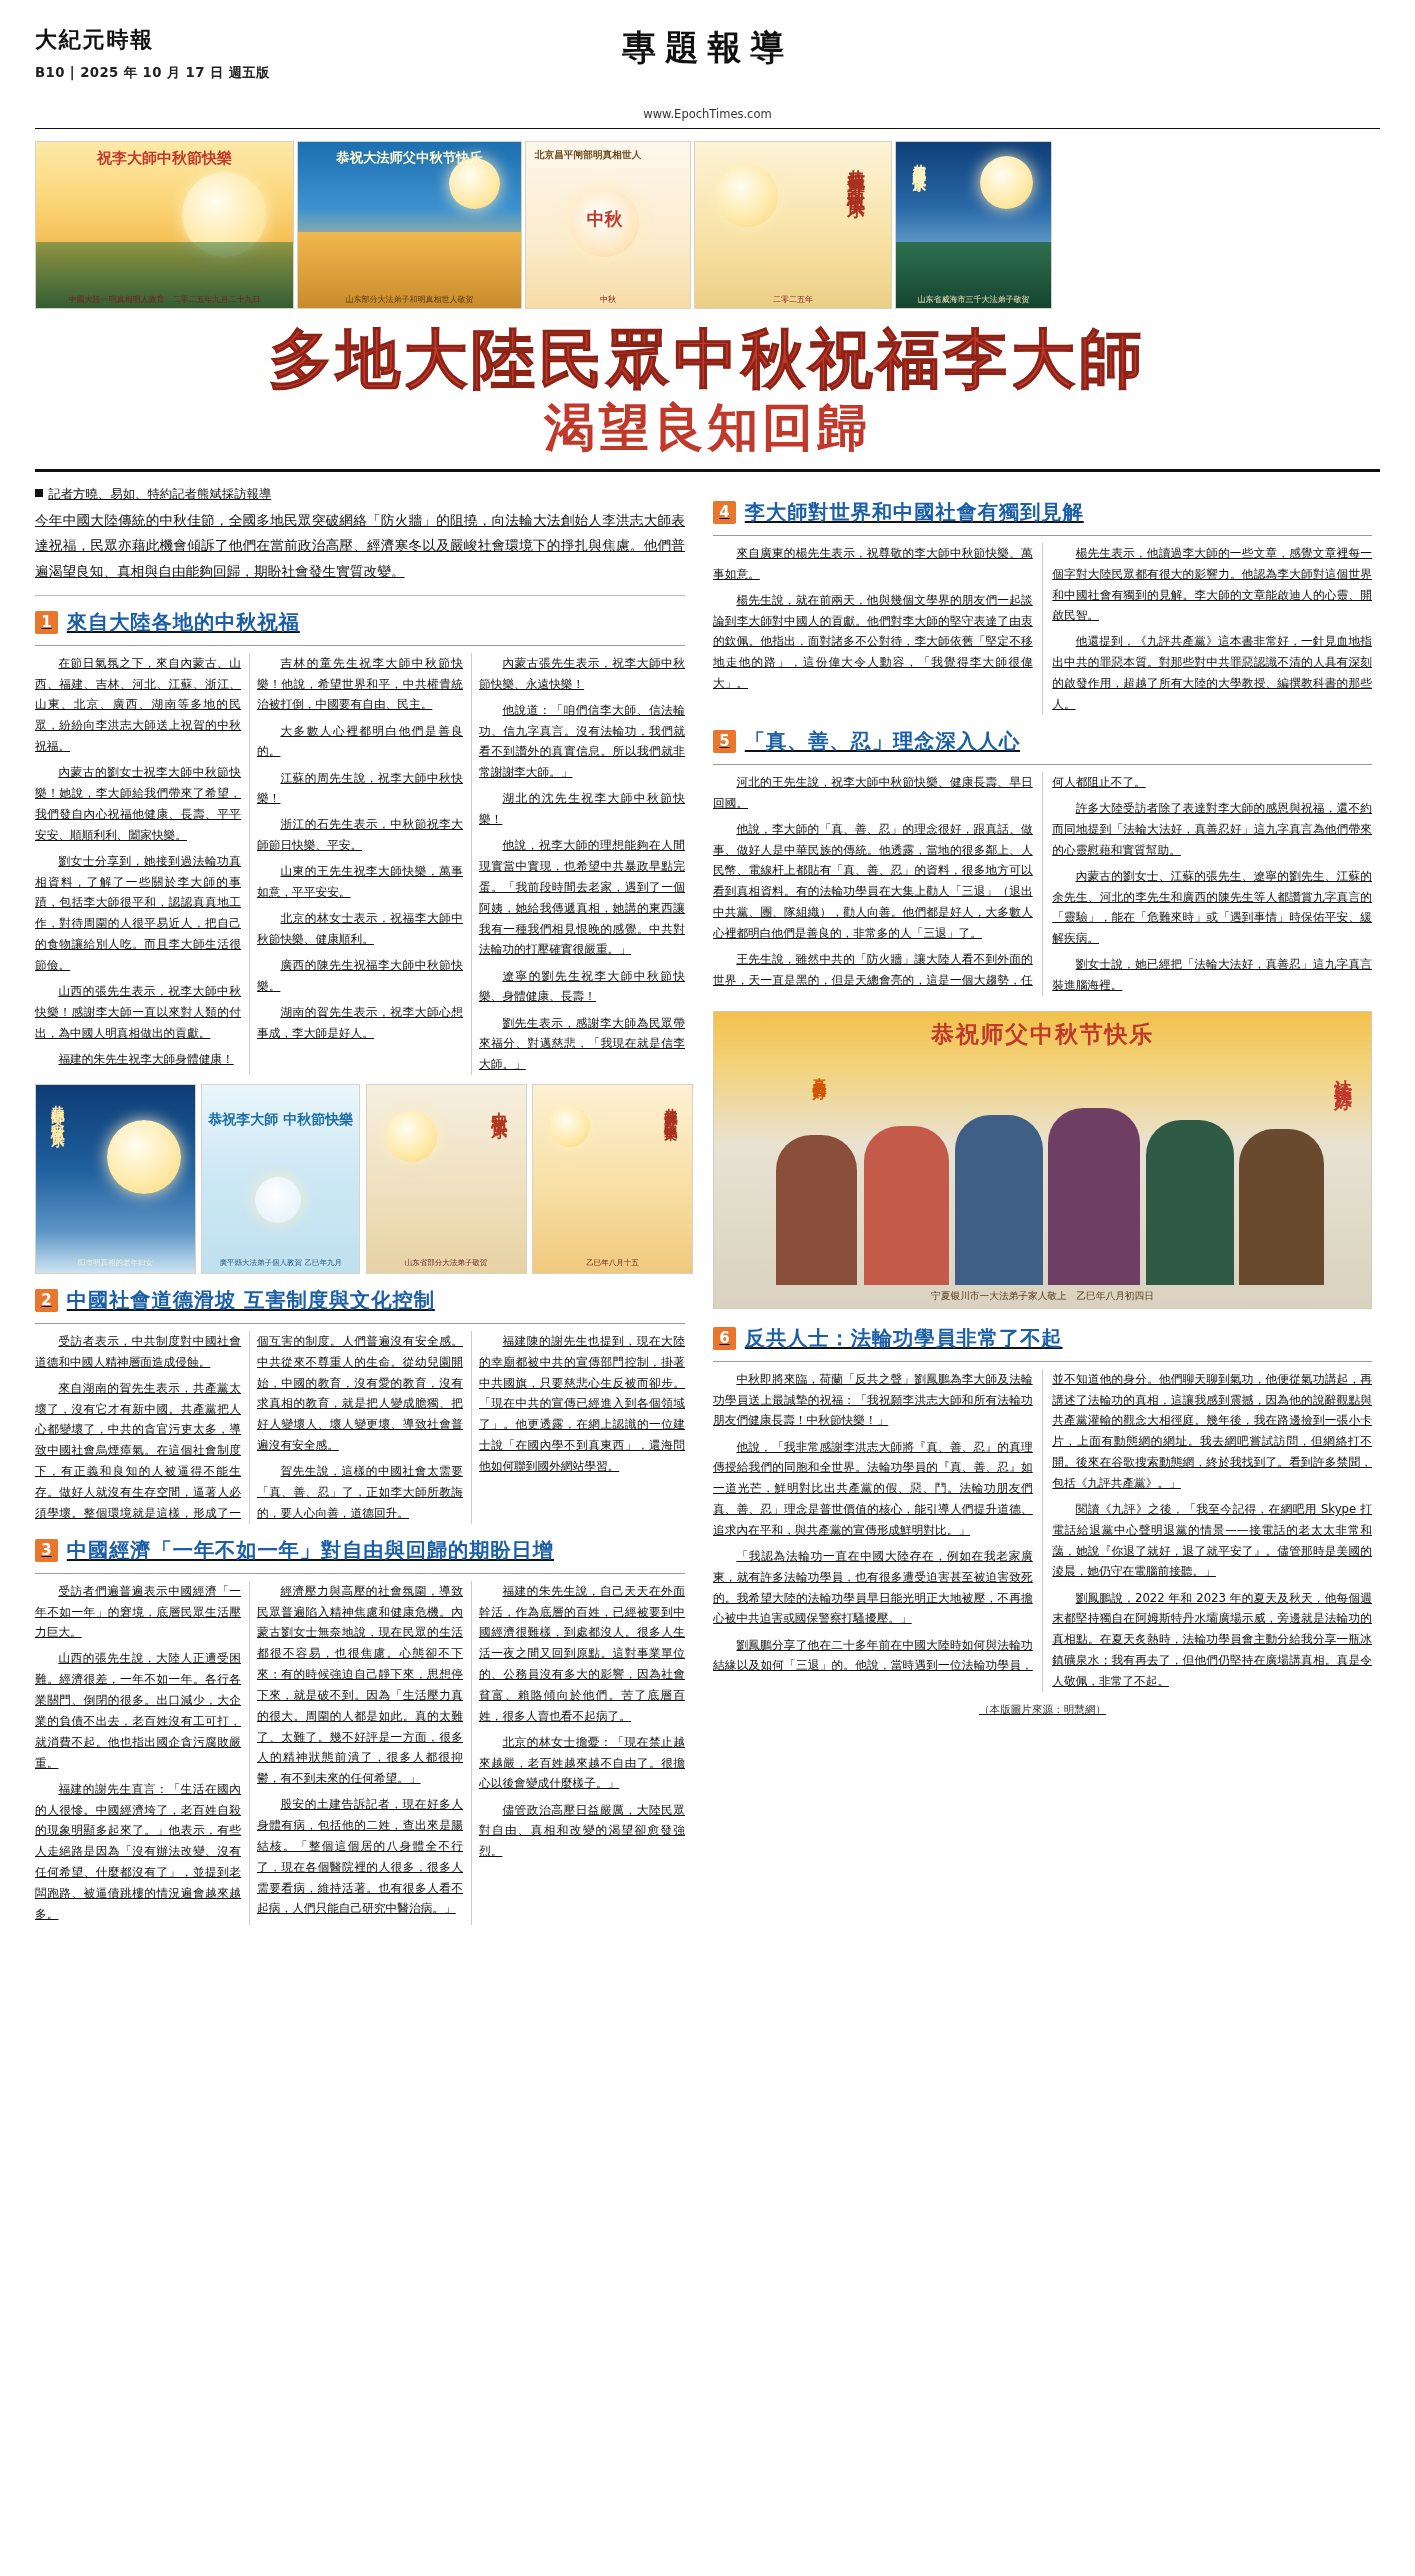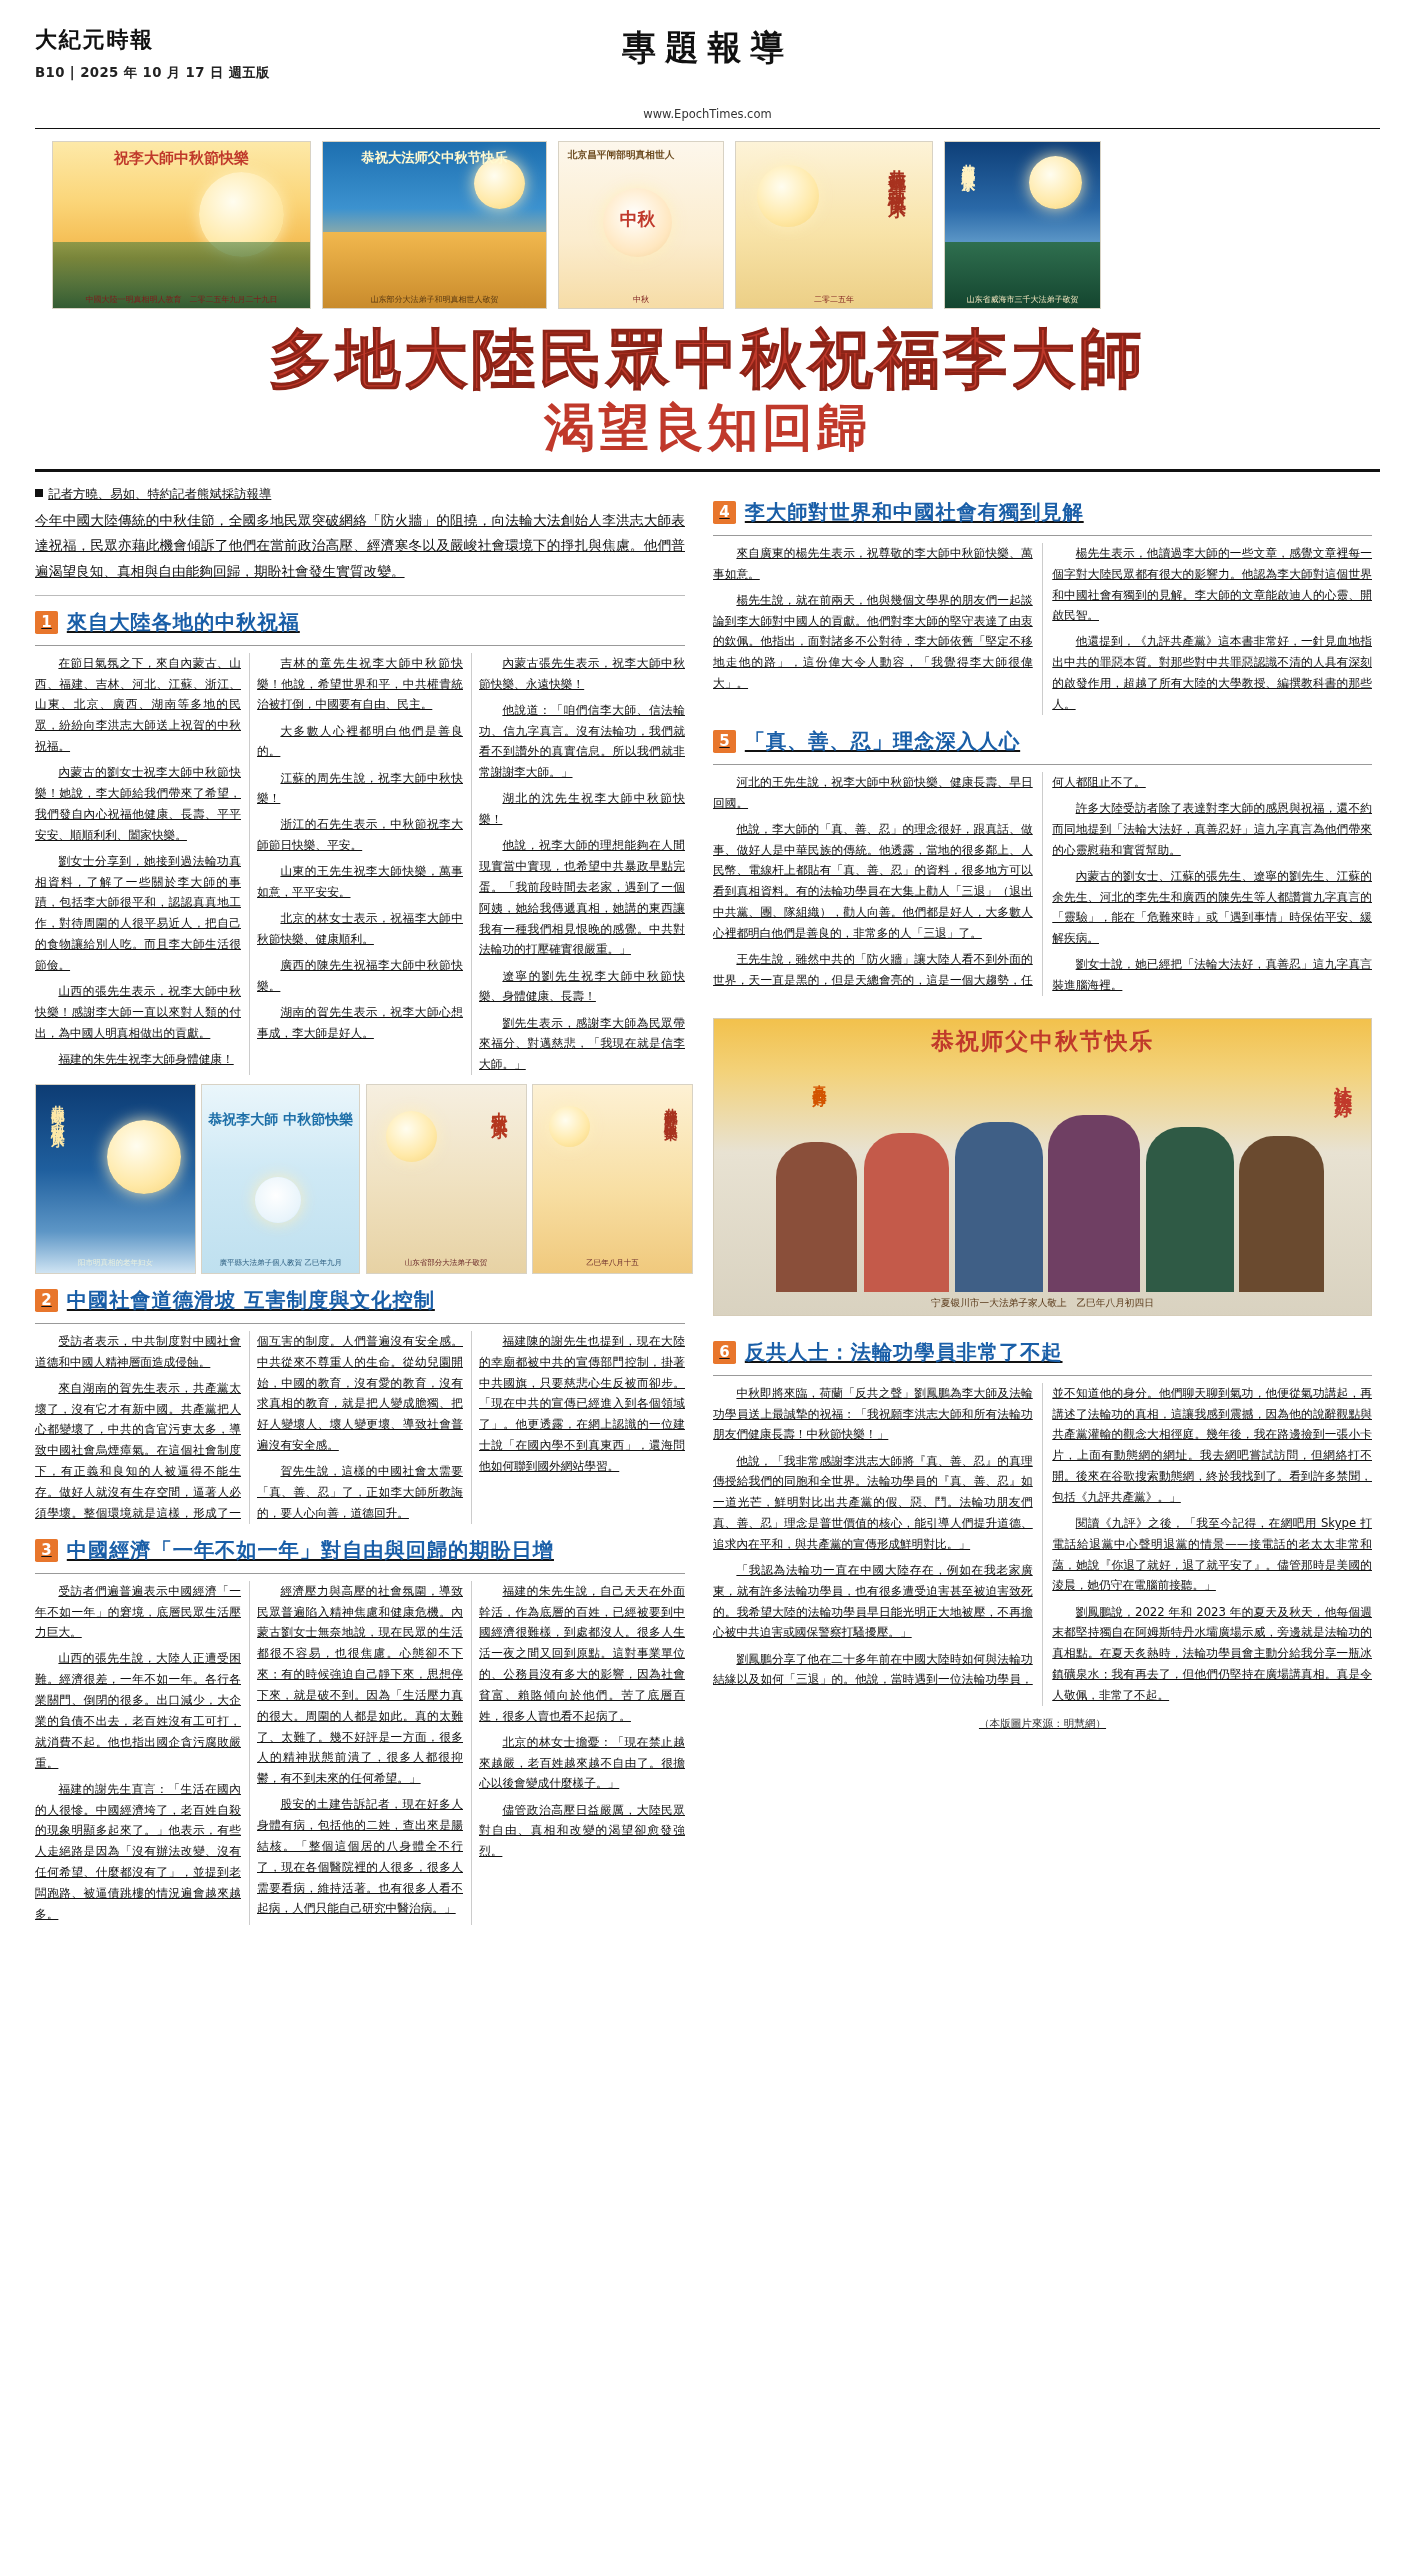--- a/index.html
+++ b/index.html
@@ -10,21 +10,21 @@
   .masthead{display:flex;align-items:flex-start;justify-content:space-between;border-bottom:1.8px solid #111;padding-bottom:7px;}
   .mh-left{width:372px;}
   .mh-logo{font-family:"DejaVu Serif","Liberation Serif",serif;font-weight:bold;font-size:22px;letter-spacing:1.8px;color:#111;}
   .mh-sub{margin-top:8.8px;font-size:13.3px;color:#222;letter-spacing:0.4px;font-weight:bold;}
   .mh-center{flex:1;text-align:center;}
   .mh-title{font-family:"DejaVu Serif","Liberation Serif",serif;font-weight:bold;font-size:34px;letter-spacing:8.8px;color:#111;}
   .mh-url{margin-top:36px;font-size:11.5px;color:#333;text-align:center;}
   .mh-right{width:372px;}
 
   
-  .strip{display:flex;gap:11px;margin-top:12.4px;height:168px;margin-left:17px;}
+  .strip{display:flex;gap:3px;margin-top:12.4px;height:168px;}
   .card{position:relative;border:0.9px solid #d8d2c4;overflow:hidden;flex-shrink:0;}
   .card .cap{position:absolute;left:0;right:0;bottom:3.5px;text-align:center;font-size:8px;color:#7d1d1d;}
   .card .hd{position:absolute;left:0;right:0;top:7px;text-align:center;font-weight:bold;}
   .c1{width:257px;background:linear-gradient(180deg,#fde9a8 0%,#fbd67a 35%,#f3b648 70%,#e9d9a0 100%);}
   .c2{width:223px;background:linear-gradient(180deg,#1d6fb0 0%,#3c92cf 40%,#f0c97a 75%,#e8bb5f 100%);}
   .c3{width:164px;background:linear-gradient(180deg,#fdf7ec 0%,#fbeccd 60%,#f6dca6 100%);}
   .c4{width:196px;background:linear-gradient(180deg,#fdf3d8 0%,#f8e3a8 55%,#eccf86 100%);}
   .c5{width:155px;background:linear-gradient(180deg,#0e3f78 0%,#2a69a8 40%,#7fb7dd 75%,#d7eaf6 100%);}
   .moon{position:absolute;border-radius:50%;background:radial-gradient(circle at 40% 35%,#fffdf0,#ffe9a8 60%,#f7d478 100%);box-shadow:0 0 16px rgba(255,240,190,.9);}
   .hill{position:absolute;bottom:0;left:0;right:0;height:40%;background:linear-gradient(180deg,rgba(60,120,60,.55),rgba(20,70,30,.85));}
@@ -54,21 +54,21 @@
   p{margin:0 0 5.3px 0;text-indent:2em;}
 
   
   .midimgs{display:flex;gap:5.3px;margin:8.8px 0 10.6px 0;height:190px;}
   .m1{width:159px;background:linear-gradient(180deg,#0d3c74 0%,#1f5f9e 45%,#5d96c6 78%,#cfe4f3 100%);}
   .m2{width:157px;background:linear-gradient(180deg,#eaf6fb 0%,#cfe9f5 45%,#bfe0ef 100%);}
   .m3{width:159px;background:linear-gradient(180deg,#f6efe0 0%,#f0e2c2 50%,#e7d2a4 100%);}
   .m4{width:159px;background:linear-gradient(180deg,#fdf1d4 0%,#f8dfa4 55%,#f0c97d 100%);}
   .mcap{position:absolute;left:0;right:0;bottom:4.4px;text-align:center;font-size:7.5px;color:#6b2a2a;}
 
-  .photo{position:relative;height:296px;margin:22px 0;background:linear-gradient(180deg,#f2c14c 0%,#f3d27a 18%,#e8e2d2 45%,#d9d2c0 100%);border:0.9px solid #d5ccb8;overflow:hidden;}
+  .photo{position:relative;height:296px;margin:15px 0;background:linear-gradient(180deg,#f2c14c 0%,#f3d27a 18%,#e8e2d2 45%,#d9d2c0 100%);border:0.9px solid #d5ccb8;overflow:hidden;}
   .photo .banner{position:absolute;top:7px;left:0;right:0;text-align:center;font-weight:bold;font-size:23px;color:#c0392b;letter-spacing:1.8px;}
   .photo .side{position:absolute;top:53px;right:16px;writing-mode:vertical-rl;font-weight:bold;font-size:17.7px;color:#c0392b;letter-spacing:3.5px;}
   .photo .side2{position:absolute;top:55px;left:97px;writing-mode:vertical-rl;font-weight:bold;font-size:14px;color:#d35400;letter-spacing:2.7px;}
   .photo .footcap{position:absolute;left:0;right:0;bottom:5.3px;text-align:center;font-size:9.7px;color:#5a3a1a;}
   .person{position:absolute;bottom:23px;border-radius:35px 35px 0 0;}
 
   .endnote{text-align:center;font-size:10.6px;color:#333;margin-top:11px;}
 </style>
 </head>
 <body>

